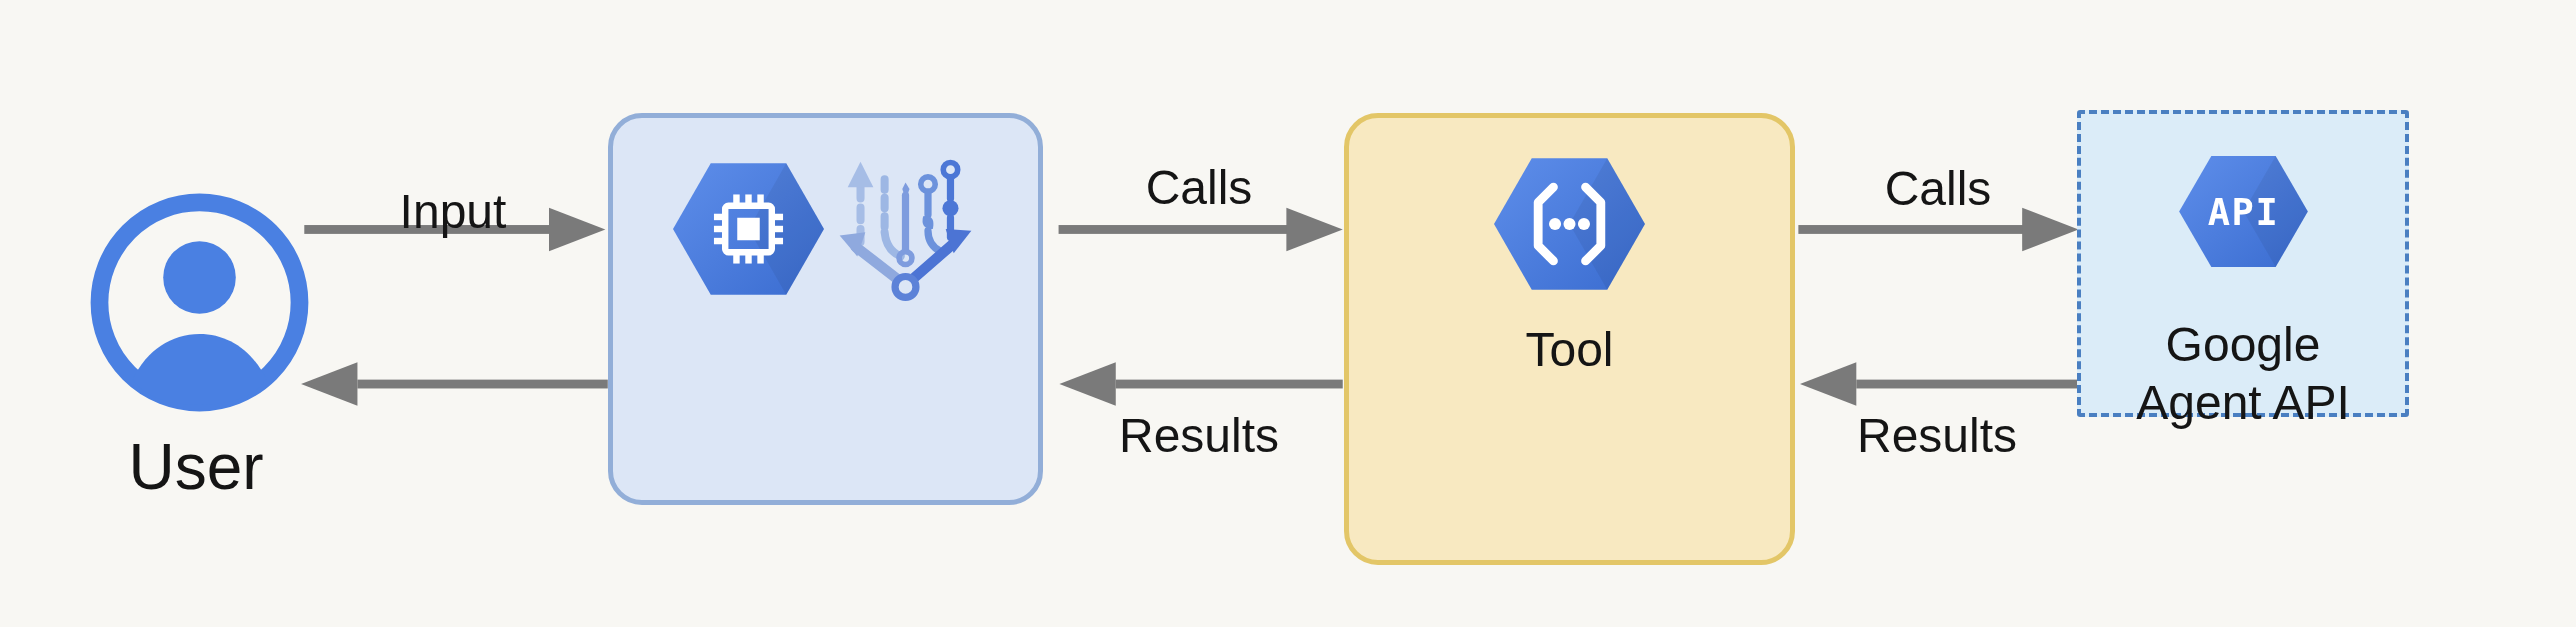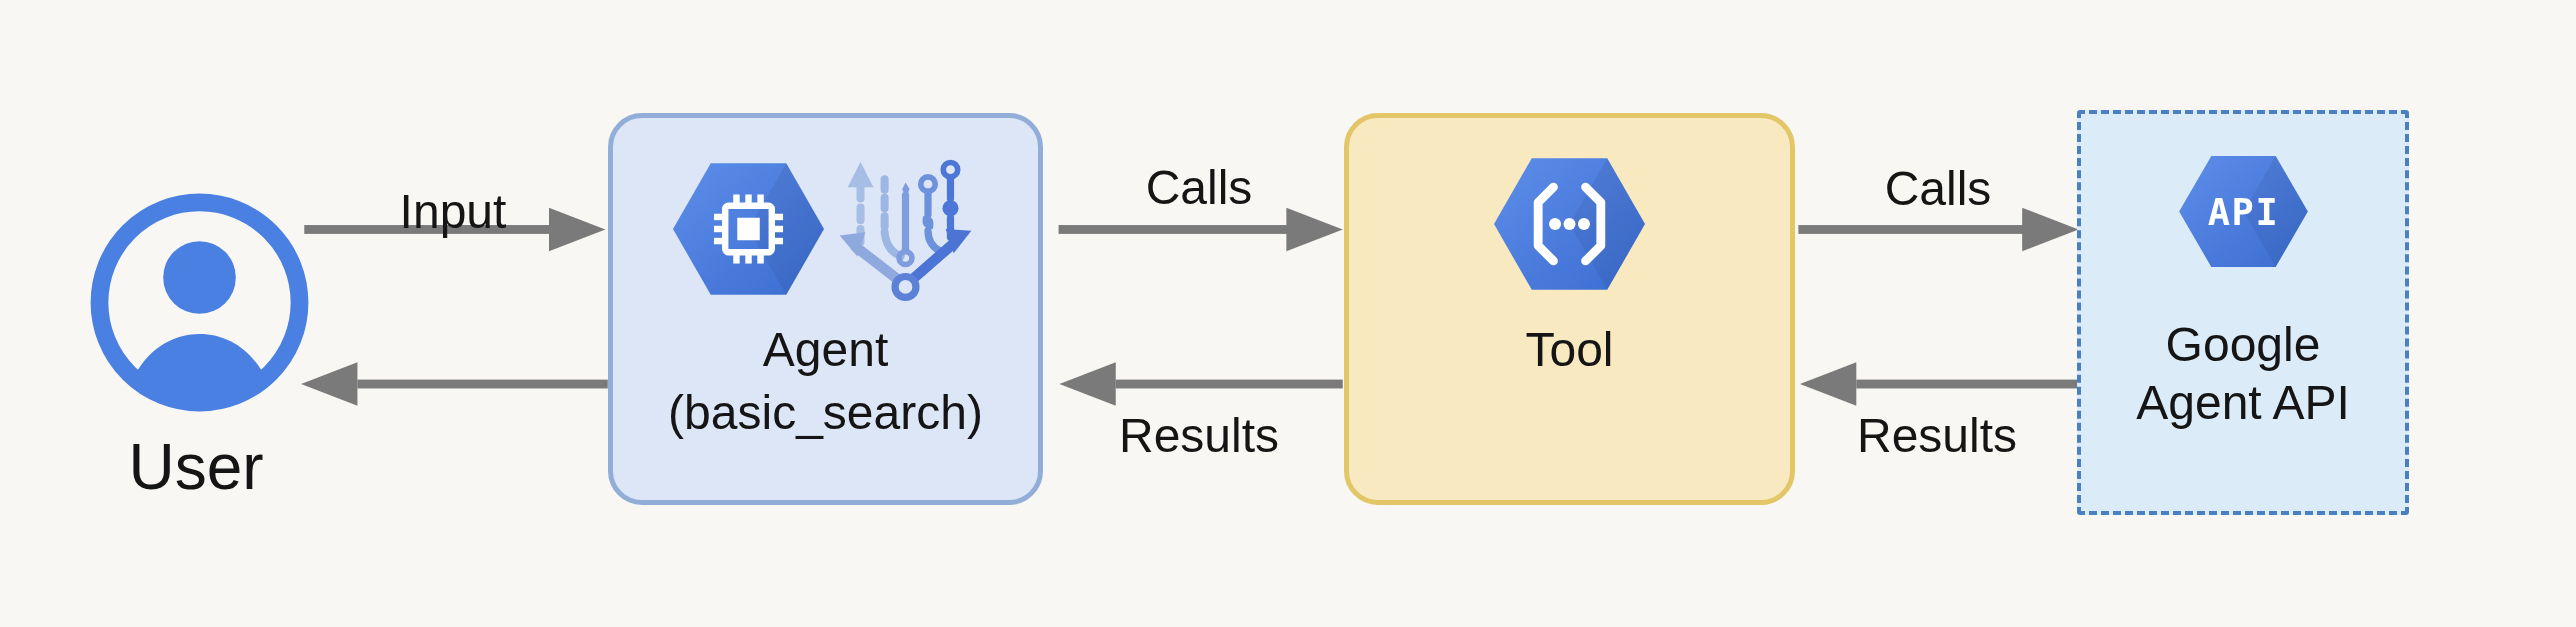--- a/index.html
+++ b/index.html
@@ -5,22 +5,22 @@
   html,body{margin:0;padding:0;}
   body{font-family:"Liberation Sans",sans-serif;background:var(--background,#f8f7f3);}
   .canvas{position:relative;width:2576px;height:628px;background:var(--background,#f8f7f3);overflow:hidden;}
 
   .arrows{position:absolute;left:0;top:0;z-index:1;}
   .arrow rect,.arrow polygon{fill:var(--arrow,#7a7a7a);}
 
   .node{position:absolute;z-index:2;box-sizing:border-box;}
   .node-box{border-radius:34px;border:5.6px solid;}
   .agent-node{left:608px;top:113px;width:435px;height:392px;background:var(--agent-fill,#dce6f6);border-color:var(--agent-border,#92aed8);}
-  .tool-node{left:1344px;top:113px;width:451px;height:392px;background:var(--tool-fill,#f8e9c1);border-color:var(--tool-border,#e3c667);}
-  .api-node{left:2077px;top:110px;width:332px;height:405px;background:var(--api-fill,#dbecf8);
+  .tool-node{left:1344px;top:113px;width:451px;height:452px;background:var(--tool-fill,#f8e9c1);border-color:var(--tool-border,#e3c667);}
+  .api-node{left:2077px;top:110px;width:332px;height:307px;background:var(--api-fill,#dbecf8);
             border:4.8px dashed var(--api-border,#4a7fc1);border-radius:3.2px;}
 
   .node-icons{position:absolute;left:0;right:0;display:flex;justify-content:center;align-items:flex-start;gap:9.7px;}
   .agent-node .node-icons{top:34px;}
   .agent-node .hex-icon{margin-top:11.3px;}
   .tool-node .node-icons{top:40px;}
   .api-node .node-icons{top:42px;}
 
   .node-text{position:absolute;left:0;right:0;text-align:center;color:var(--text,#151515);
              font-size:48px;line-height:63px;white-space:nowrap;}
@@ -127,24 +127,20 @@
           <circle cx="146" cy="70" r="10" fill="#4c77d6" stroke="none"></circle>
           <line x1="146" y1="82" x2="146" y2="106" stroke="#4c77d6" stroke-width="9"></line>
           <path d="M28,118 L90,166" stroke="#8fa9de" stroke-width="13"></path>
           <path d="M90,166 L152,112" stroke="#4c74d4" stroke-width="13"></path>
           <polygon points="8,104 40,100 30,130" fill="#8fa9de" stroke="none"></polygon>
           <polygon points="172,98 140,96 150,126" fill="#4c74d4" stroke="none"></polygon>
           <circle cx="90" cy="168" r="13" stroke="#5c82d8" stroke-width="9" fill="#dce6f6"></circle>
         </g>
       </svg>
     </div>
-    <div class="node-text">
-      <div>Agent</div>
-      <div>(basic_search)</div>
-    </div>
   </div>
 
   <div class="node node-box tool-node">
     <div class="node-icons">
       <svg class="hex-icon" width="151" height="132" viewBox="0 0 188 164">
         <defs>
             <linearGradient id="hg2" x1="0" y1="0" x2="1" y2="1">
           <stop offset="0" stop-color="#5e8eea"></stop>
               <stop offset="1" stop-color="#3a6cd0"></stop>
         </linearGradient>

